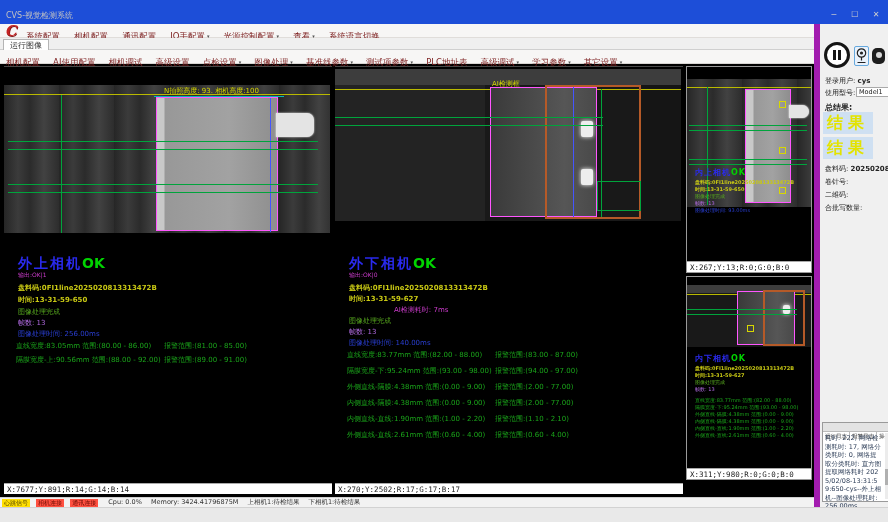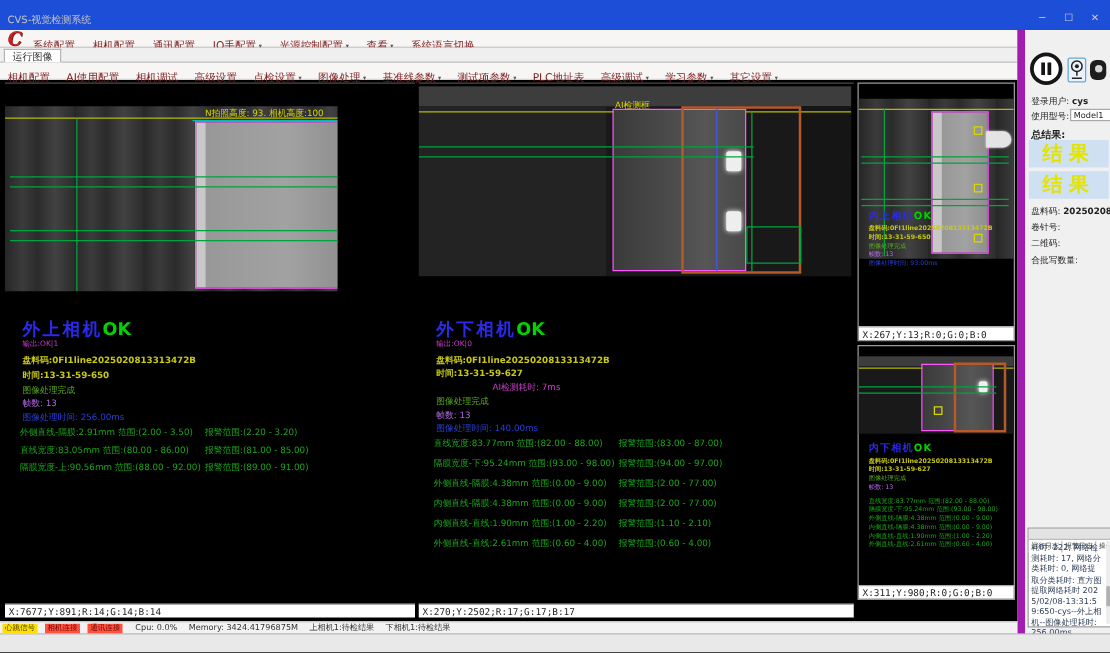--- a/index.html
+++ b/index.html
@@ -82,22 +82,22 @@
   .btn-pause { left:1px; top:0; width:26px; height:26px; border:3px solid #151515; border-radius:50%; background:#fff; }
   .btn-pause i { position:absolute; top:5px; width:3px; height:10px; background:#151515; }
   .btn-pause i.l { left:6px; } .btn-pause i.r { left:11px; }
   .btn-cam { left:31px; top:4px; width:15px; height:20px; background:#eaf2fb; border:1px solid #66a8dd; border-radius:2px; }
   .btn-rec { left:49px; top:6px; width:13px; height:16px; background:#1d1d1d; border-radius:5px; }
   .btn-rec i { position:absolute; left:3.5px; top:4px; width:6px; height:6px; border-radius:50%; background:#d8d8d8; }
   .btn-exit { left:64px; top:4px; width:17px; height:19px; }
   .sb-line { position:absolute; left:5px; font-size:7px; color:#222; white-space:nowrap; }
   .sb-line b { font-weight:bold; }
   .sb-input { position:absolute; left:36px; width:36px; height:10px; background:#fff; border:1px solid #a9a9a9; font-size:6.5px; color:#222; padding:0 2px; line-height:9px; }
-  .resultbox { position:absolute; left:3px; width:64px; height:22px; background:#cfe0f2; text-align:center;
-               font-size:16px; font-weight:bold; color:#e3e300; letter-spacing:5px; line-height:22px; text-shadow:0 0 1px #aaa a00; }
+  .resultbox { position:absolute; left:3px; width:50px; height:22px; background:#cfe0f2; text-align:center;
+               font-size:16px; font-weight:bold; color:#e3e300; letter-spacing:5px; line-height:22px; text-shadow:0 0 1px #aaa a00;font-family:Liberation Serif, serif; }
   .logbox { position:absolute; left:2px; top:398px; width:69px; height:80px; background:#fff; border:1px solid #9a9a9a; }
   .logtabs { position:absolute; left:0; top:0; right:0; height:9px; background:#e3e3e3; border-bottom:1px solid #bbb; white-space:nowrap; }
   .logtab { display:inline-block; font-size:5.5px; color:#333; padding:0 2px; line-height:9px; border-right:1px solid #bbb; cursor:pointer; }
   .logtab.active { background:#fff; }
   .logtext { position:absolute; left:2px; top:11px; width:58px; font-size:6.5px; line-height:8.5px; color:#30405a; word-break:break-all; }
   .logscroll { position:absolute; right:1px; top:10px; width:4px; bottom:2px; background:#ececec; }
   .logthumb { position:absolute; left:0; width:4px; top:55%; height:16px; background:#b0b0b0; }
 
   
   .statusbar { position:absolute; left:0; top:497px; width:814px; height:10px; background:#f2f2f2; border-top:1px solid #cfcfcf; white-space:nowrap; padding-left:2px; }
@@ -168,21 +168,21 @@
       <span class="ti"><span>PLC地址表</span></span>
     
       <span class="ti"><span>高级调试</span><span class="arr">▾</span></span>
     
       <span class="ti"><span>学习参数</span><span class="arr">▾</span></span>
     
       <span class="ti"><span>其它设置</span><span class="arr">▾</span></span>
     </div>
 
   <div class="panel p-left">
-    <div class="scene scene-stripes" style="left:0;top:18px;width:266px;height:148px;">
+    <div class="scene scene-stripes" style="left:0;top:18px;width:326px;height:148px;">
       <div class="hline yellowl" style="left:0;top:9px;width:326px;"></div>
       <div class="hline cyanl" style="left:150px;top:11px;width:130px;"></div>
       <div class="anno" style="left:160px;top:1px;">N拍照高度: 93. 相机高度:100</div>
       <div class="vline green" style="left:57px;top:10px;height:138px;"></div>
       <div class="battery light" style="left:152px;top:12px;width:122px;height:134px;">
         <div class="vline bluel" style="right:6px;top:0;height:134px;"></div>
       </div>
       <div class="tabflag" style="left:272px;top:28px;width:38px;height:24px;"></div>
       <div class="hline green" style="left:4px;top:56px;width:310px;"></div>
       <div class="hline green" style="left:4px;top:64px;width:310px;"></div>
@@ -192,24 +192,20 @@
     <div class="cam-title">
       <span class="nm">外上相机</span><span class="ok">OK</span>
     </div>
     <div class="subline" style="top:204px;">输出:OK|1</div>
     <div class="iline c-yellow" style="top:216px;">盘料码:0FI1line2025020813313472B</div>
     <div class="iline c-yellow" style="top:228px;">时间:13-31-59-650</div>
     <div class="iline c-green2" style="top:240px;">图像处理完成</div>
     <div class="iline c-purple" style="top:251px;">帧数: 13</div>
     <div class="iline c-blue" style="top:262px;">图像处理时间: 256.00ms</div>
     <div class="rows" style="top:274px;">
-      <div class="drow" style="height:14px;">
-          <span>外侧直线-隔膜:2.91mm 范围:(2.00 - 3.50)</span>
-          <span class="alarm">报警范围:(2.20 - 3.20)</span>
-        </div>
       <div class="drow" style="height:14px;">
           <span>直线宽度:83.05mm 范围:(80.00 - 86.00)</span>
           <span class="alarm">报警范围:(81.00 - 85.00)</span>
         </div>
       <div class="drow" style="height:14px;">
           <span>隔膜宽度-上:90.56mm 范围:(88.00 - 92.00)</span>
           <span class="alarm">报警范围:(89.00 - 91.00)</span>
         </div>
     </div>
     <div class="pstatus">X:7677;Y:891;R:14;G:14;B:14</div>

